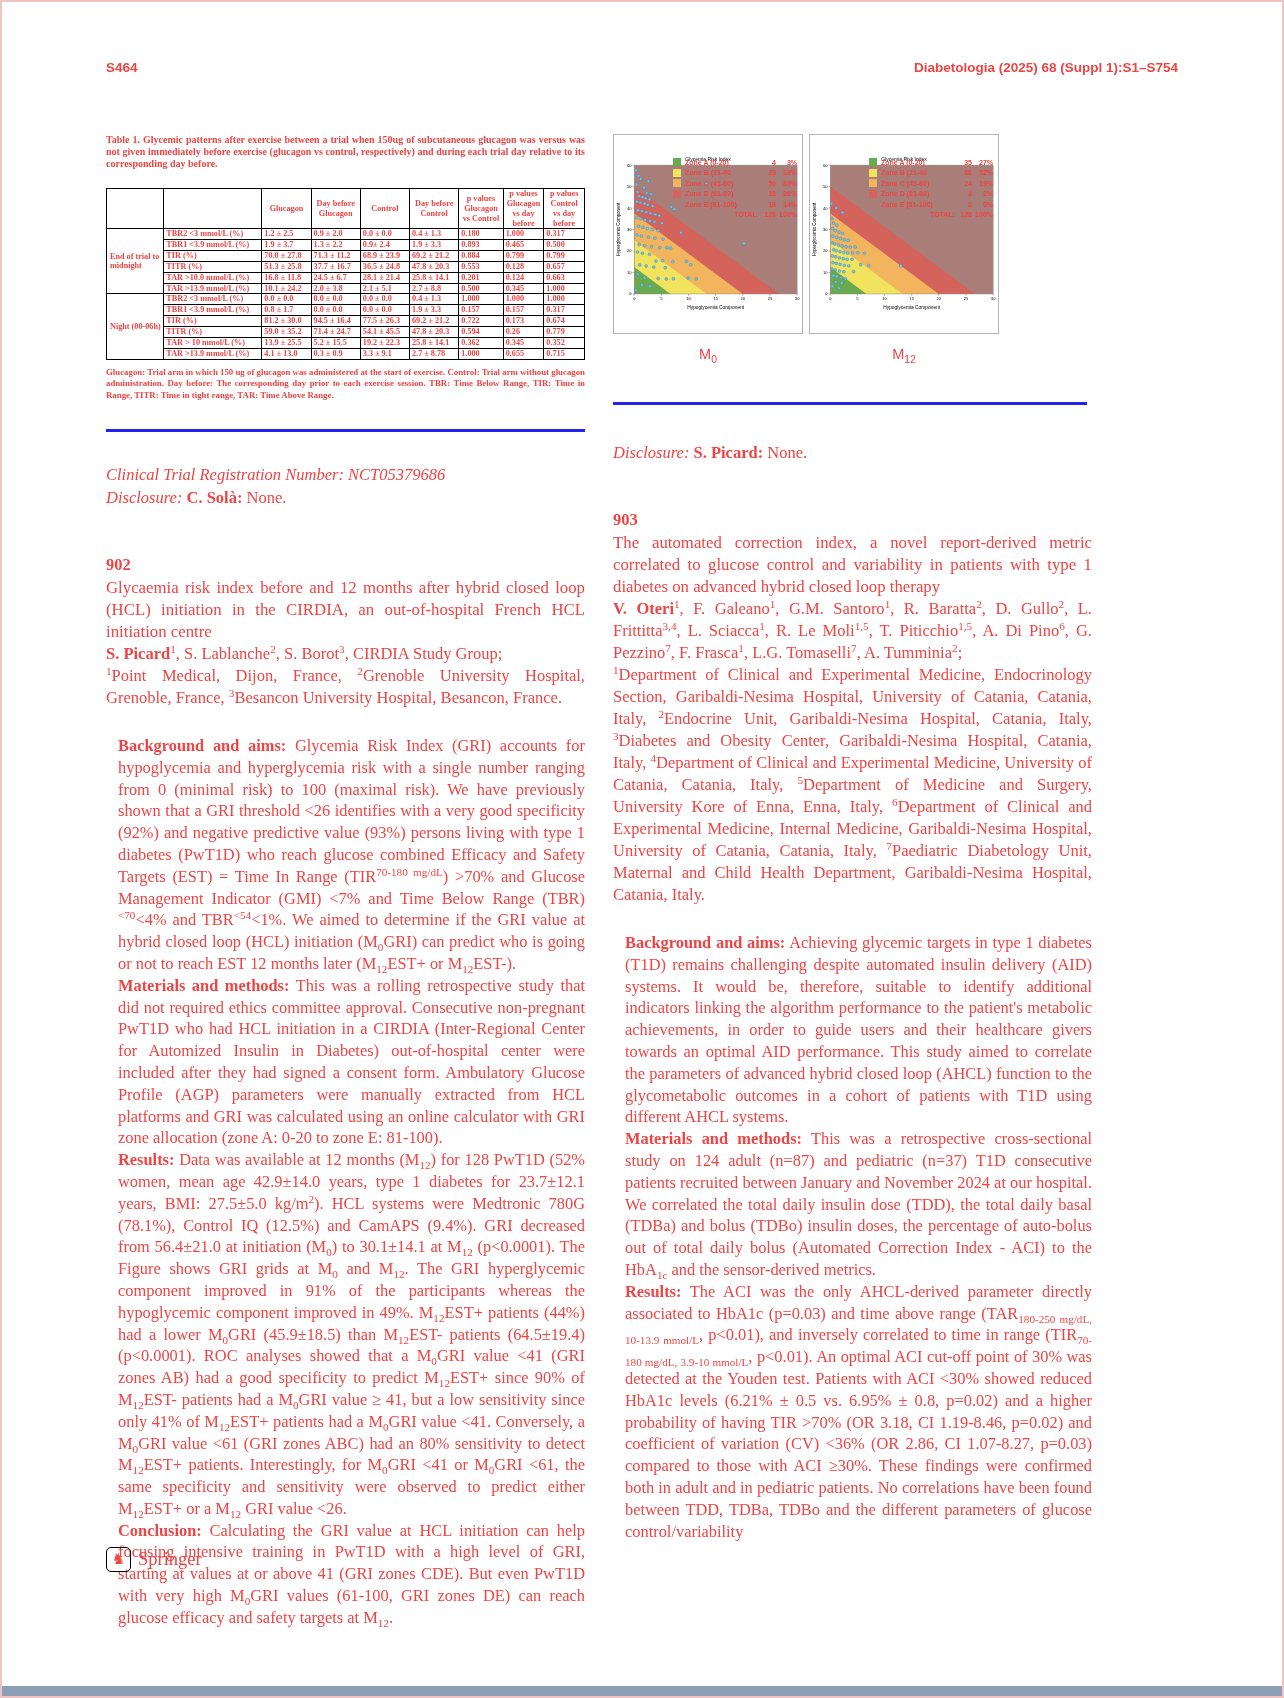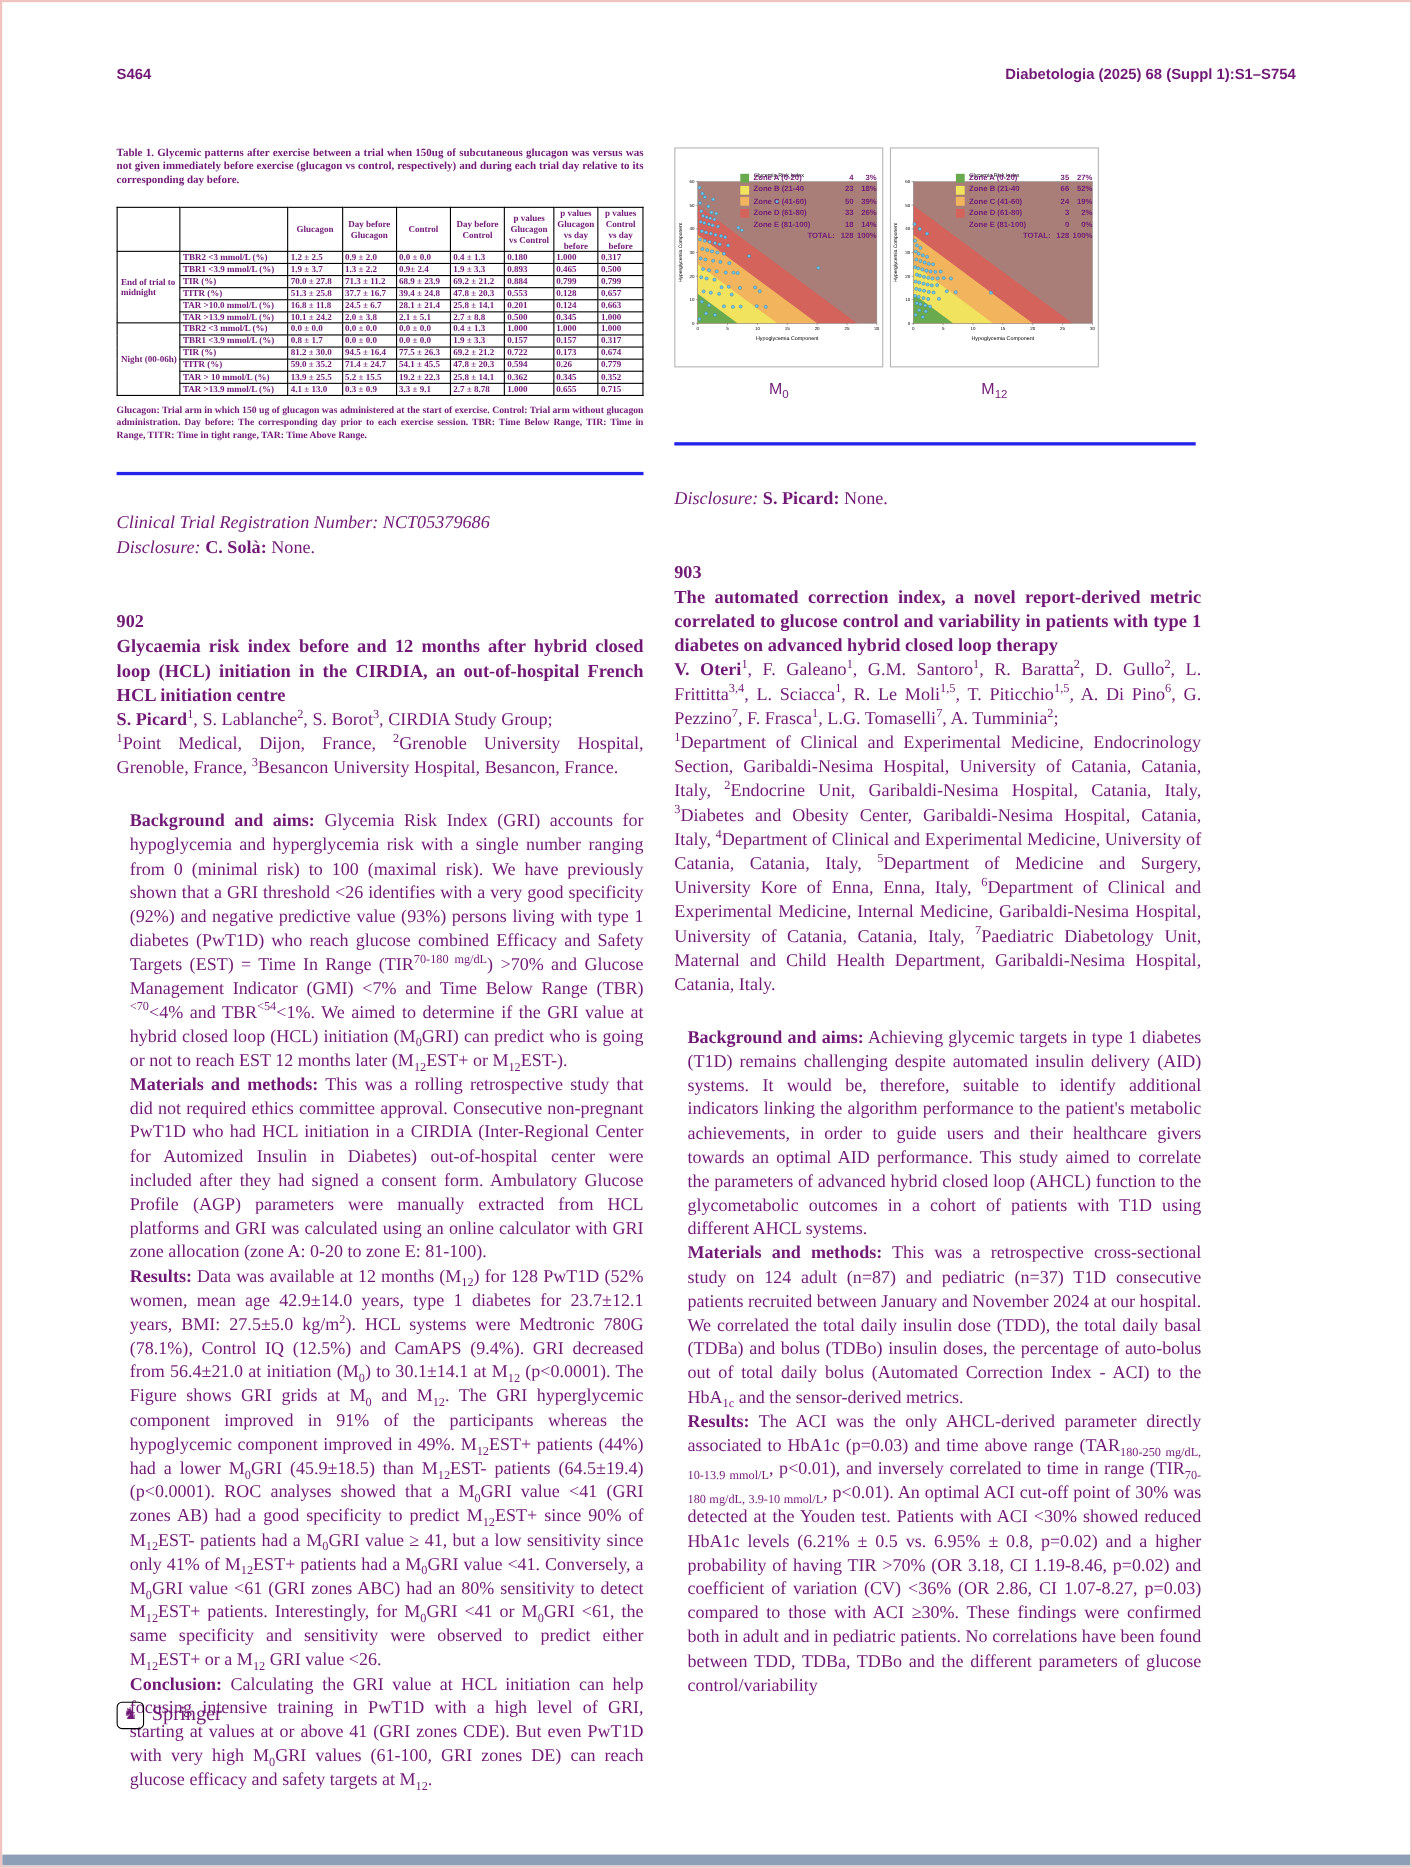--- a/index.html
+++ b/index.html
@@ -1,18 +1,18 @@
 <!DOCTYPE html>
 <html><head>
 <meta charset="utf-8">
 <style>
   html,body{margin:0;padding:0;background:#e8e8e8;}
   .page{position:relative;width:1284px;height:1698px;margin:0 auto;background:#fff;
         box-sizing:border-box;border:2px solid #f0c3c3;overflow:hidden;
-        font-family:"Liberation Serif",serif;color:#701a75;}
+        font-family:"Liberation Serif",serif;color:#ef4444;}
   .hdr{position:absolute;top:58px;left:104px;right:104px;display:flex;
        justify-content:space-between;font-family:"Liberation Sans",sans-serif;
        font-size:13.5px;font-weight:600;}
   .cols{position:absolute;top:132px;left:104px;display:flex;gap:28px;}
   .col{width:479px;}
 
   
   .t1-caption{font-size:10px;line-height:12px;text-align:justify;margin-bottom:18px;font-weight:bold;}
   .t1-caption .cap-rest{font-weight:bold;}
   table.t1{border-collapse:collapse;width:100%;table-layout:fixed;font-size:8.2px;
@@ -29,21 +29,21 @@
   .rule-left{margin-top:28px;}
   .rule-right{margin-top:40px;width:474px;}
 
   .reg-line{margin-top:32px;font-style:italic;font-size:16.5px;line-height:22px;}
   .disclosure{font-size:16.5px;line-height:23px;}
   .disclosure i{font-style:italic;}
   .disclosure b{font-style:normal;margin-top:28px;}
 
   .abstract{margin-top:44px;}
   .abs-num{font-weight:bold;font-size:16.5px;line-height:24px;}
-  .abs-title{font-weight:bold;font-size:16.8px;line-height:22px;text-align:justify;}
+  .abs-title{font-weight:normal;font-size:16.8px;line-height:22px;text-align:justify;}
   .authors,.affil{font-size:16.5px;line-height:22px;text-align:justify;}
   .abs-body{margin-top:26px;margin-left:12px;}
   .sect{font-size:16.4px;line-height:21.8px;text-align:justify;}
   .sect b{font-weight:bold;}
   sup{font-size:68%;line-height:0;}
   sub{font-size:68%;line-height:0;}
 
   
   .fig-charts{display:flex;gap:6px;}
   .chart{width:190px;}
@@ -145,21 +145,21 @@
                   <td>68.9 ± 23.9</td>
                   <td>69.2 ± 21.2</td>
                   <td>0.884</td>
                   <td>0.799</td>
                   <td>0.799</td>
                 </tr>
                 <tr>
                   <td>TITR (%)</td>
                   <td>51.3 ± 25.8</td>
                   <td>37.7 ± 16.7</td>
-                  <td>39.4 ± 24.8</td>
+                  <td>36.5 ± 24.8</td>
                   <td>47.8 ± 20.3</td>
                   <td>0.553</td>
                   <td>0.128</td>
                   <td>0.657</td>
                 </tr>
                 <tr>
                   <td>TAR &gt;10.0 mmol/L (%)</td>
                   <td>16.8 ± 11.8</td>
                   <td>24.5 ± 6.7</td>
                   <td>28.1 ± 21.4</td>

